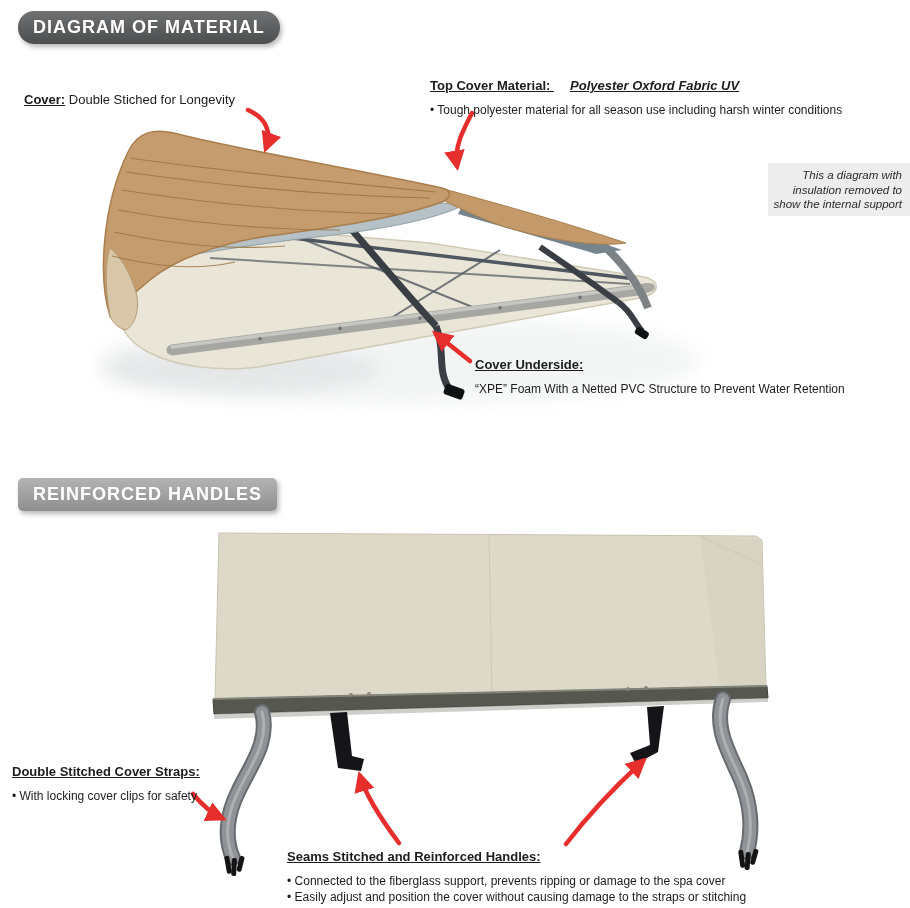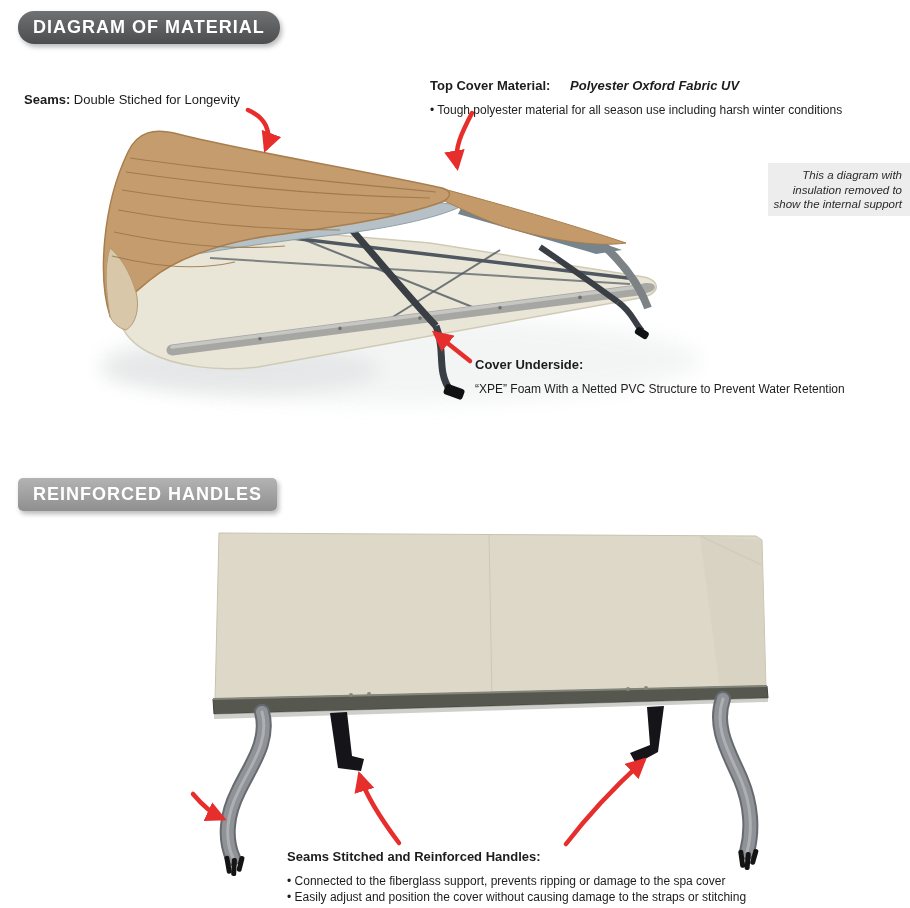--- a/index.html
+++ b/index.html
@@ -9,21 +9,21 @@
   }
   svg.art{position:absolute;left:0;top:0;}
   .badge{
     position:absolute;color:#fff;font-weight:bold;font-size:18px;letter-spacing:1px;
     padding:6px 15px;border-radius:5px;box-shadow:2px 3px 5px rgba(0,0,0,.28);
     white-space:nowrap;
   }
   .badge-dark{background:linear-gradient(180deg,#707173,#4c4d4f);border-radius:16px;}
   .badge-light{background:linear-gradient(180deg,#b3b3b3,#8f8f8f);}
   .label{position:absolute;font-size:13px;line-height:17px;}
-  .label .b{font-weight:bold;}
+  .label .b{font-weight:bold;text-decoration:underline;}
   .label .i{font-style:italic;margin-left:16px;}
   .label .small{font-size:12px;line-height:16px;margin-top:8px;}
   .note-box{
     position:absolute;left:768px;top:163px;width:130px;padding:5px 8px 4px 4px;
     background:#ededee;font-size:11.5px;font-style:italic;text-align:right;line-height:14.5px;color:#2a2a2a;
   }
   .arrow{fill:none;stroke:#e62e2d;stroke-width:4.5;stroke-linecap:round;}
 </style>
 </head>
 <body>
@@ -155,37 +155,41 @@
   <div class="badge badge-dark" style="left:18px;top:11px;">
     <span>DIAGRAM OF MATERIAL</span>
   </div>
 
 
   <div class="badge badge-light" style="left:18px;top:478px;">
     <span>REINFORCED HANDLES</span>
   </div>
 
   <div class="label" style="left:24px;top:91px;white-space:nowrap;">
-    <span class="b">Seams:</span><span> Double Stiched for Longevity</span>
+    <span class="b">Cover:</span><span> Double Stiched for Longevity</span>
   </div>
 
   <div class="label" style="left:430px;top:77px;width:475px;">
     <div>
       <span class="b">Top Cover Material: </span><span class="b i">Polyester Oxford Fabric UV</span>
     </div>
     <div class="small">• Tough polyester material for all season use including harsh winter conditions</div>
   </div>
 
   <div class="note-box">This a diagram with insulation removed to show the internal support</div>
 
   <div class="label" style="left:475px;top:356px;width:430px;">
     <div class="b">Cover Underside:</div>
     <div class="small">“XPE” Foam With a Netted PVC Structure to Prevent Water Retention</div>
   </div>
 
+  <div class="label" style="left:12px;top:763px;width:240px;">
+    <div class="b">Double Stitched Cover Straps:</div>
+    <div class="small">• With locking cover clips for safety</div>
+  </div>
 
   <div class="label" style="left:287px;top:848px;width:612px;">
     <div class="b">Seams Stitched and Reinforced Handles:</div>
     <div class="small">• Connected to the fiberglass support, prevents ripping or damage to the spa cover</div>
     <div class="small" style="margin-top:0;">• Easily adjust and position the cover without causing damage to the straps or stitching</div>
   </div>
 
 </div>
 
 </body></html>

